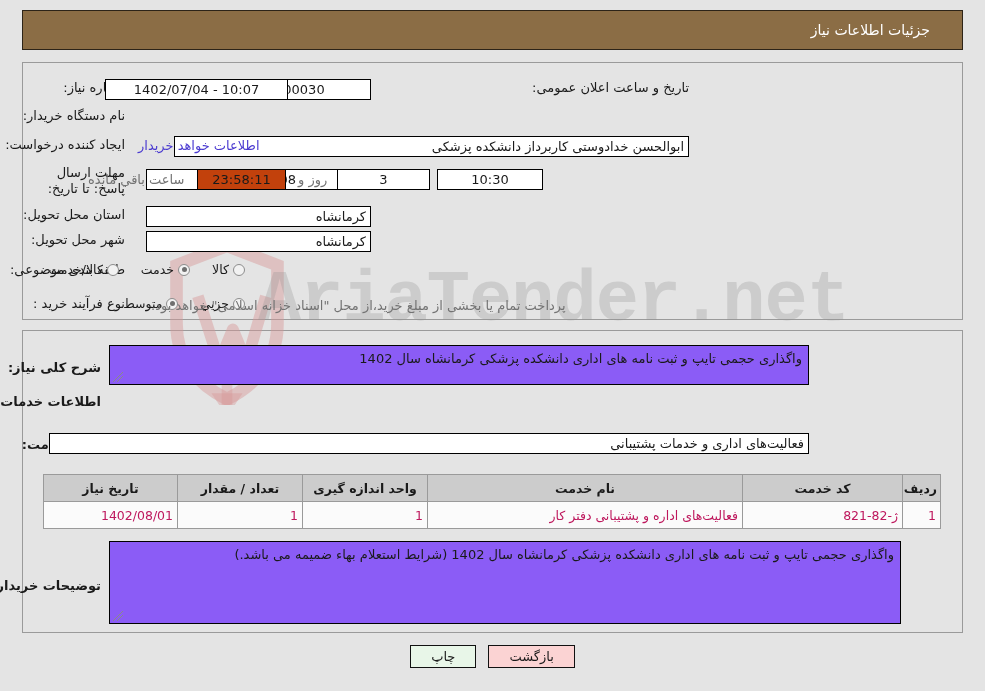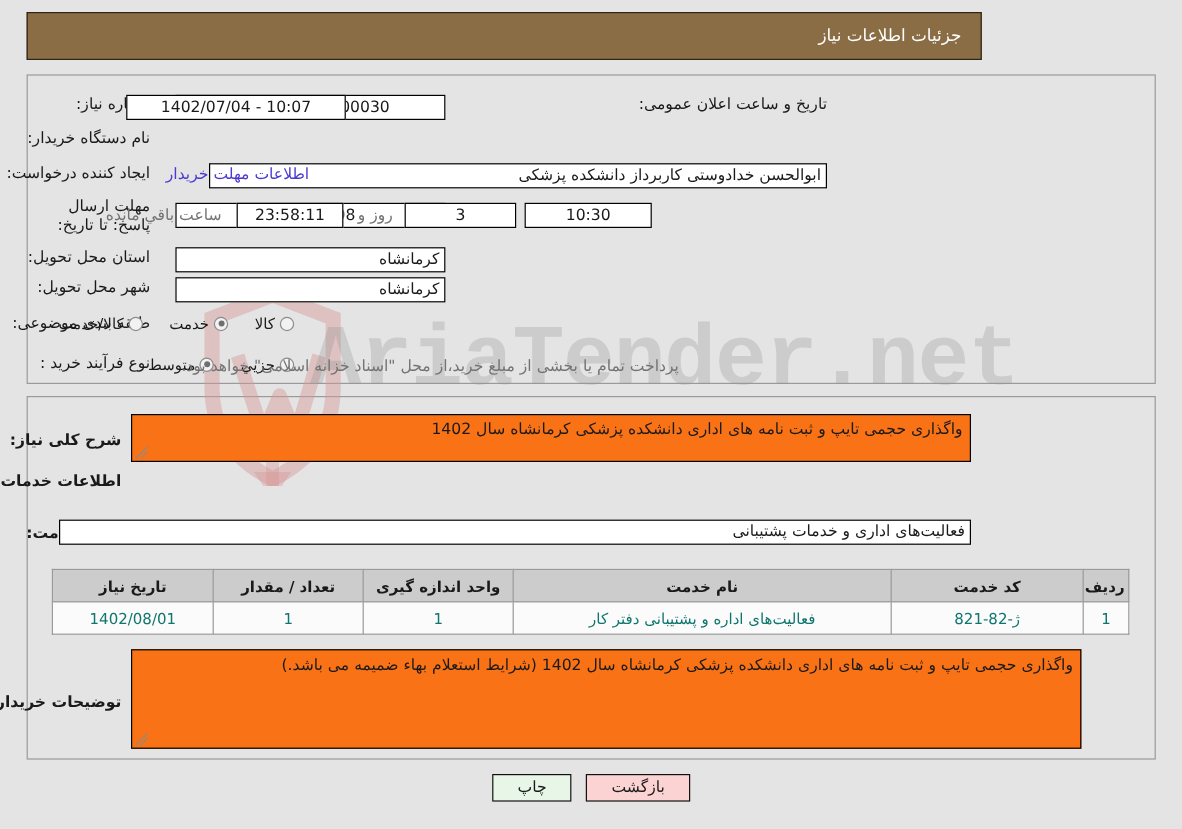--- a/index.html
+++ b/index.html
@@ -48,30 +48,30 @@
     letter-spacing: -1px;
     direction: ltr;
     white-space: nowrap;
   }
 
   
   .titlebar {
     position: absolute;
     left: 22px;
     top: 10px;
-    width: 796px;
+    width: 941px;
     height: 40px;
     background: #8b6d45;
     border: 1px solid #2d2418;
     box-sizing: border-box;
     display: flex;
     align-items: center;
     justify-content: flex-start;
     padding-left: 0;
-    padding-right: 16px;
+    padding-right: 32px;
     z-index: 2;
   }
   .titlebar-text {
     color: #ffffff;
     font-size: 14px;
     font-weight: normal;
   }
 
   
   .panel {
@@ -125,21 +125,21 @@
     line-height: 19px;
     font-size: 13px;
     color: #1a1a1a;
     padding: 0 4px;
     overflow: hidden;
     text-overflow: ellipsis;
     white-space: nowrap;
   }
   .fbox.center { text-align: center; }
   .fbox.right  { text-align: right; }
-  .fbox.cream  { background: #ffffff; text-align: center; }
+  .fbox.cream  { background: #c2410c; text-align: center; }
 
   .link {
     color: #4a3ad0;
     font-size: 13px;
     text-decoration: none;
     cursor: pointer;
     white-space: nowrap;
   }
   .plain-text { font-size: 13px; color: #737373; white-space: nowrap; }
 
@@ -184,21 +184,21 @@
     font-size: 13px;
     font-weight: bold;
     color: #1a1a1a;
     white-space: nowrap;
     z-index: 6;
   }
   .textarea-box {
     position: absolute;
     box-sizing: border-box;
     border: 1px solid #000000;
-    background: #f97316;
+    background: #8b5cf6;
     font-size: 13px;
     color: #1a1a1a;
     padding: 4px 6px;
     text-align: right;
     line-height: 1.45;
     z-index: 6;
     overflow: hidden;
   }
   .resize-grip {
     position: absolute;
@@ -230,23 +230,23 @@
     font-weight: bold;
     color: #1a1a1a;
     height: 26px;
     text-align: center;
     padding: 0 3px;
   }
   table.needs td {
     background: #fbfbfb;
     border: 1px solid #9a9a9a;
     font-size: 12.5px;
-    color: #0f766e;
+    color: #be185d;
     height: 26px;
-    text-align: center;
+    text-align: right;
     padding: 0 4px;
   }
 
   
   .btnbar {
     position: absolute;
     left: 0;
     top: 645px;
     width: 985px;
     display: flex;
@@ -301,21 +301,21 @@
   <div class="fbox center" style="position:absolute; right:None; left:105px; top:79px; width:183px;">10:07 - 1402/07/04</div>
 
   <div class="frow" style="right:860px; top:108px;">
     <span class="flabel">نام دستگاه خریدار:</span>
   </div>
 
   <div class="frow" style="right:860px; top:137px;">
     <span class="flabel">ایجاد کننده درخواست:</span>
   </div>
   <div class="fbox right" style="position:absolute; right:296px; top:136px; width:515px;">ابوالحسن خدادوستی کاربرداز دانشکده پزشکی</div>
-  <a class="link" style="position:absolute; right:None; left:138px; top:138px;">اطلاعات مهلت خریدار</a>
+  <a class="link" style="position:absolute; right:None; left:138px; top:138px;">اطلاعات خواهد خریدار</a>
 
   <div class="frow" style="right:860px; top:165px; width:102px; display:block;">
     <span class="flabel two-line">مهلت ارسال پاسخ: تا تاریخ:</span>
   </div>
   <div class="fbox center" style="position:absolute; right:614px; top:169px; width:225px;">1402/07/08</div>
   <span class="plain-text" style="position:absolute; right:556px; top:172px;">ساعت</span>
   <div class="fbox center" style="position:absolute; right:442px; top:169px; width:106px;">10:30</div>
 
   <div class="fbox center" style="position:absolute; left:None; right:None; top:169px; left:337px; width:93px;">3</div>
   <span class="plain-text" style="position:absolute; left:298px; top:172px;">روز و</span>

